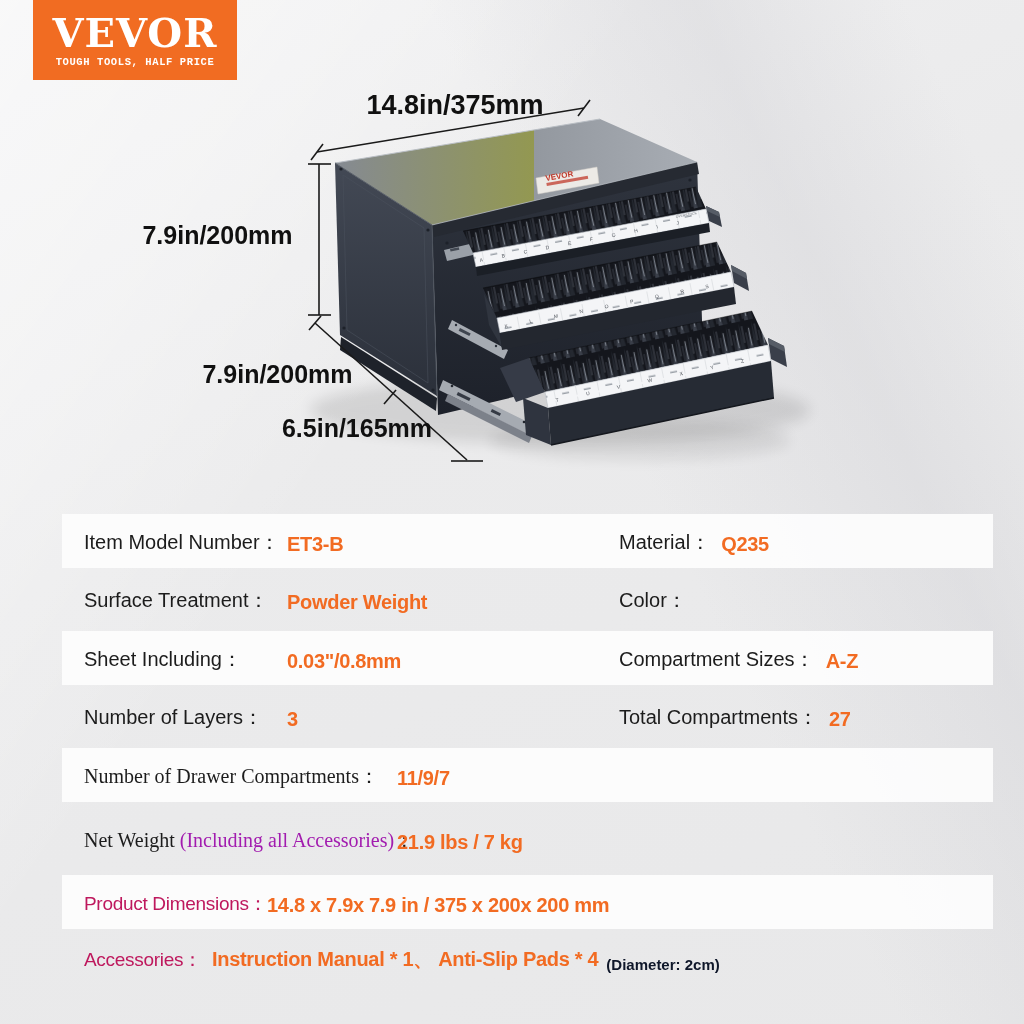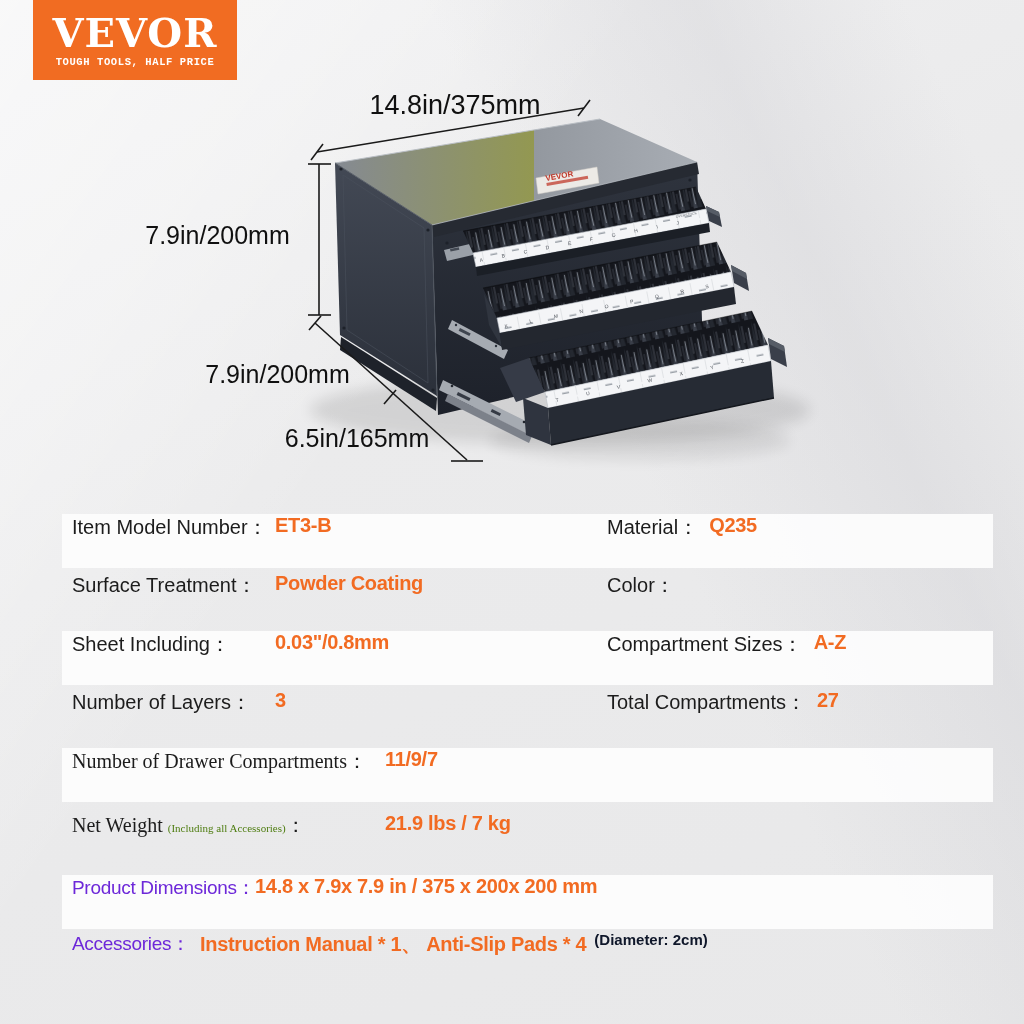--- a/index.html
+++ b/index.html
@@ -16,33 +16,33 @@
   
   .logo{position:absolute;left:33px;top:0;width:204px;height:80px;background:#f16c22;
     display:flex;flex-direction:column;align-items:center;justify-content:center;gap:3px;}
   .logo .brand{font-family:"DejaVu Serif",serif;font-weight:700;font-size:40px;line-height:40px;color:#fff;letter-spacing:1px;}
   .logo .tagline{font-size:10.5px;font-weight:700;color:#fff;letter-spacing:.6px;font-family:Liberation Mono, monospace;}
 
   
   .product-svg{position:absolute;left:0;top:80px;width:1024px;height:440px;}
 
   
-  .dim{position:absolute;font-weight:400;color:#101010;text-align:center;}
+  .dim{position:absolute;font-weight:700;color:#101010;text-align:center;}
   .dim-w{left:320px;top:90px;width:270px;font-size:27px;}
   .dim-h{left:125px;top:221px;width:185px;font-size:25px;}
   .dim-d{left:185px;top:360px;width:185px;font-size:25px;}
-  .dim-e{left:262px;top:424px;width:190px;font-size:25px;}
+  .dim-e{left:262px;top:414px;width:190px;font-size:25px;}
 
   
   .band{position:absolute;left:62px;width:931px;height:54px;background:rgba(253,253,253,.93);}
   .b1{top:514px}.b2{top:631px}.b3{top:748px}.b4{top:875px}
-  .row{position:absolute;height:42px;display:flex;align-items:flex-start;white-space:nowrap;}
+  .row{position:absolute;height:42px;display:flex;align-items:flex-end;white-space:nowrap;margin-left:12px;}
   .lbl{font-size:20px;color:#1c1c1c;}
-  .lbl-sm{font-size:19px;color:#6d28d9;letter-spacing:-.3px;}
-  .note{font-size:11px;color:#4d7c0f;}
+  .lbl-sm{font-size:19px;color:#be185d;letter-spacing:-.3px;}
+  .note{font-size:20px;color:#a21caf;}
   .val{font-weight:700;font-size:20px;color:#f26b22;letter-spacing:-.3px;}
   .val-note{font-weight:700;font-size:15px;color:#0f172a;margin-left:8px;}
   .w203{display:inline-block;width:203px;flex:none;}
   .w313{display:inline-block;width:313px;flex:none;font-family:Liberation Serif, serif;}
   .w183{display:inline-block;width:183px;flex:none;}
   .w128{display:inline-block;width:128px;flex:none;}
   .colL{left:72px;}
   .colR{left:607px;}
   .colR .val{margin-left:11px;}
   .r1{top:514px}.r2{top:572px}.r3{top:631px}.r4{top:689px}
@@ -208,21 +208,21 @@
   <span class="lbl w203">Item Model Number：</span>
   <span class="val">ET3-B</span>
 </div>
 <div class="row r1 colR">
   <span class="lbl">Material：</span>
   <span class="val">Q235</span>
 </div>
 
 <div class="row r2 colL">
   <span class="lbl w203">Surface Treatment：</span>
-  <span class="val">Powder Coating</span>
+  <span class="val">Powder Weight</span>
 </div>
 <div class="row r2 colR">
   <span class="lbl">Color：</span>
 </div>
 
 <div class="row r3 colL">
   <span class="lbl w203">Sheet Including：</span>
   <span class="val">0.03"/0.8mm</span>
 </div>
 <div class="row r3 colR">

